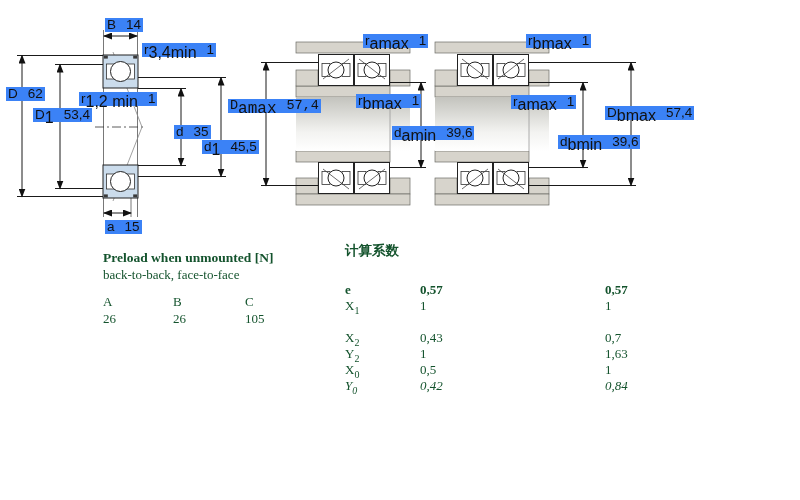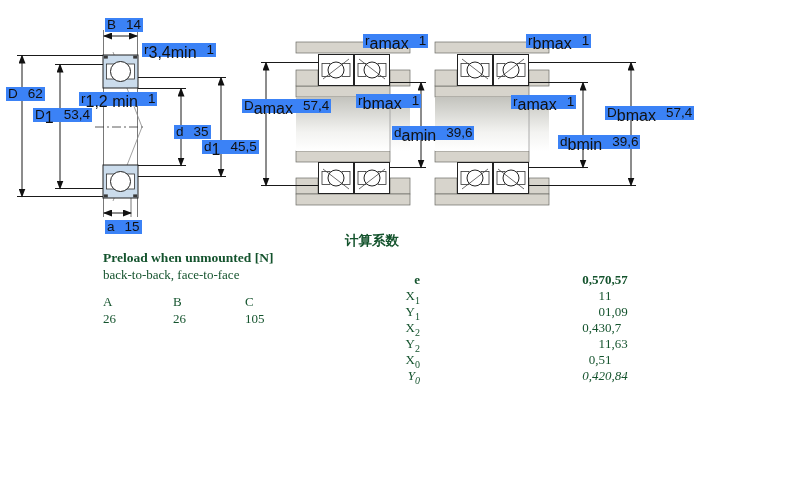--- a/index.html
+++ b/index.html
@@ -153,21 +153,21 @@
     <span>D</span><sub>1</sub><span class="val">53,4</span></div>
   <div class="dim" style="left:174px;top:125px;">
     <span>d</span><sub></sub><span class="val">35</span></div>
   <div class="dim" style="left:202px;top:140px;">
     <span>d</span><sub>1</sub><span class="val">45,5</span></div>
   <div class="dim" style="left:105px;top:220px;">
     <span>a</span><sub></sub><span class="val">15</span></div>
 
   <div class="dim" style="left:363px;top:34px;">
     <span>r</span><sub>amax</sub><span class="val">1</span></div>
-  <div class="dim" style="left:242px;top:99px;">
+  <div class="dim" style="left:228px;top:99px;font-family:Liberation Mono, monospace;">
     <span>D</span><sub>amax</sub><span class="val">57,4</span></div>
   <div class="dim" style="left:356px;top:94px;">
     <span>r</span><sub>bmax</sub><span class="val">1</span></div>
   <div class="dim" style="left:392px;top:126px;">
     <span>d</span><sub>amin</sub><span class="val">39,6</span></div>
 
   <div class="dim" style="left:526px;top:34px;">
     <span>r</span><sub>bmax</sub><span class="val">1</span></div>
   <div class="dim" style="left:511px;top:95px;">
     <span>r</span><sub>amax</sub><span class="val">1</span></div>
@@ -180,31 +180,28 @@
     <div class="title">Preload when unmounted [N]</div>
     <div class="trow" style="top:17px;">back-to-back, face-to-face</div>
     <div class="trow" style="top:44px;">
       <span class="pre-c1">A</span><span class="pre-c2">B</span><span>C</span>
     </div>
     <div class="trow" style="top:61px;">
       <span class="pre-c1">26</span><span class="pre-c2">26</span><span>105</span>
     </div>
   </div>
 
-  <div class="tbl" style="left:345px;top:232px;width:440px;height:150px;text-align:right;">
+  <div class="tbl" style="left:345px;top:242px;width:440px;height:150px;">
     <div class="title">计算系数</div>
     <div class="trow" style="top:40px;font-weight:bold;">
       <span class="fac-sym sym"><span>e</span><sub></sub></span><span class="fac-v1">0,57</span><span>0,57</span>
     </div>
     <div class="trow" style="top:56px;">
       <span class="fac-sym sym"><span>X</span><sub>1</sub></span><span class="fac-v1">1</span><span>1</span>
     </div>
-    <div class="trow" style="top:72px;">
-      <span class="fac-sym sym"><span>Y</span><sub>1</sub></span><span class="fac-v1">0</span><span>1,09</span>
-    </div>
     <div class="trow" style="top:88px;">
       <span class="fac-sym sym"><span>X</span><sub>2</sub></span><span class="fac-v1">0,43</span><span>0,7</span>
     </div>
     <div class="trow" style="top:104px;">
       <span class="fac-sym sym"><span>Y</span><sub>2</sub></span><span class="fac-v1">1</span><span>1,63</span>
     </div>
     <div class="trow" style="top:120px;">
       <span class="fac-sym sym"><span>X</span><sub>0</sub></span><span class="fac-v1">0,5</span><span>1</span>
     </div>
     <div class="trow" style="top:136px;font-style:italic;">

